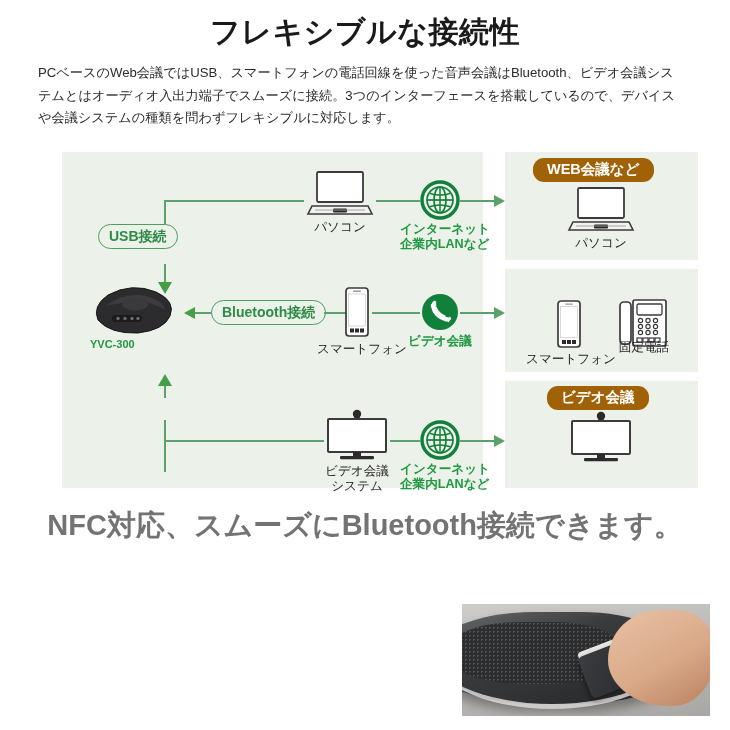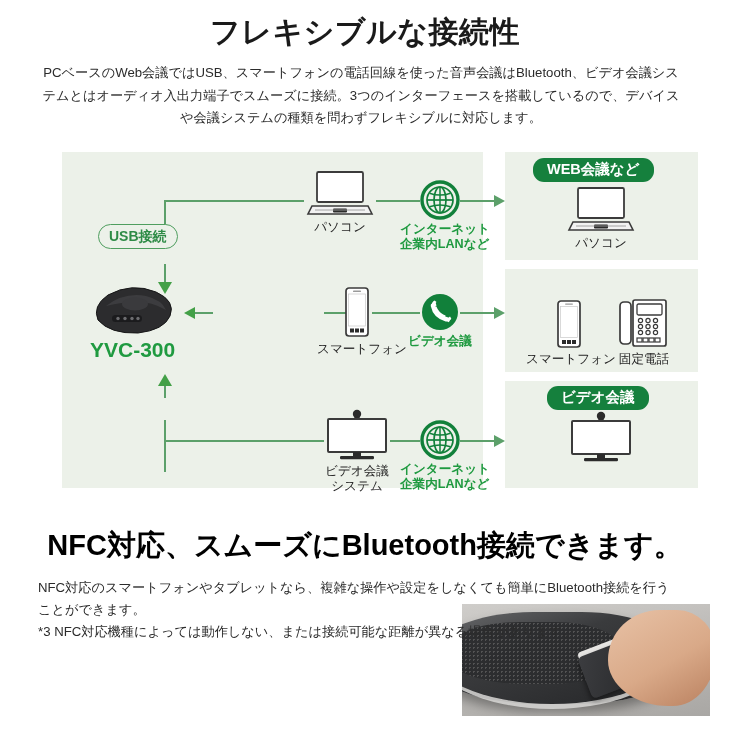--- a/index.html
+++ b/index.html
@@ -23,32 +23,32 @@
     font-weight: 700;
     letter-spacing: 0.5px;
     color: #1a1a1a;
     padding-top: 14px;
     line-height: 1.2;
   }
   .h2 {
     text-align: center;
     font-size: 29px;
     font-weight: 700;
-    color: #000000;
+    color: #737373;
     line-height: 1.2;
-    margin-top: 28px;
+    margin-top: 8px;
   }
 
   
   .para {
     font-size: 13.2px;
     line-height: 1.72;
     color: #2b2b2b;
     margin: 12px 46px 0 38px;
-    text-align: center;
+    text-align: left;
   }
   .para-bottom {
     font-size: 13.2px;
     line-height: 1.68;
     color: #2b2b2b;
     margin: 14px 34px 0 38px;
     position: relative;
     z-index: 3;
   }
   .para-bottom .l3 { white-space: nowrap; }
@@ -121,21 +121,21 @@
     font-weight: 700;
     padding: 3px 10px 4px;
     white-space: nowrap;
     line-height: 1.15;
   }
   .pill.small { font-size: 12.4px; padding: 3px 7px 4px; }
 
   
   .badge {
     position: absolute;
-    background: #15803d;
+    background: #a16207;
     color: #ffffff;
     font-size: 14.5px;
     font-weight: 700;
     border-radius: 11px;
     padding: 2px 14px 3px;
     white-space: nowrap;
     line-height: 1.3;
   }
 
   
@@ -151,21 +151,21 @@
     position: absolute;
     font-size: 12.6px;
     font-weight: 700;
     color: #1f9a40;
     text-align: center;
     white-space: nowrap;
     line-height: 1.25;
   }
   .yvc-label {
     position: absolute;
-    font-size: 21px;
+    font-size: 11px;
     font-weight: 700;
     color: #1f9a40;
     white-space: nowrap;
   }
 
   .icon-wrap { position: absolute; }
 
   
   .photo {
     position: absolute;
@@ -306,20 +306,21 @@
       <circle cx="37" cy="34.5" r="1.7" fill="#6d6d70"></circle>
       <circle cx="44" cy="34.5" r="1.7" fill="#6d6d70"></circle>
       <circle cx="50" cy="34.5" r="1.7" fill="#6d6d70"></circle>
     </svg>
   </div>
   <div class="yvc-label" style="left:52px; top:186px;">YVC-300</div>
 
   <div class="arrow arrow-left" style="left:146px; top:155px;"></div>
   <div class="ln lnh" style="left:157px; top:160px; width:18px;"></div>
 
+  <div class="pill" style="left:173px; top:148px;">Bluetooth接続</div>
 
   <div class="ln lnh" style="left:286px; top:160px; width:24px;"></div>
 
   <div class="icon-wrap" style="left:304px; top:135px;">
     <svg width="30" height="52" viewBox="0 0 30 52">
       <rect x="4" y="1" width="22" height="48" rx="3" fill="#ffffff" stroke="#3b3b3b" stroke-width="1.7"></rect>
       <rect x="6.5" y="7" width="17" height="32" fill="#ffffff" stroke="#c9c9c9" stroke-width="0.7"></rect>
       <rect x="11" y="3.6" width="8" height="1.5" rx="0.7" fill="#9a9a9a"></rect>
       <rect x="8" y="41.5" width="4" height="4" fill="#2b2b2b"></rect>
       <rect x="13" y="41.5" width="4" height="4" fill="#2b2b2b"></rect>
@@ -375,21 +376,21 @@
           <circle cx="37.5" cy="34.5" r="2.1"></circle>
       </g>
       <g fill="none" stroke="#3b3b3b" stroke-width="1.2">
         <rect x="19" y="40" width="5" height="4"></rect>
           <rect x="25" y="40" width="5" height="4"></rect>
         <rect x="31" y="40" width="5" height="4"></rect>
           <rect x="37" y="40" width="5" height="4"></rect>
       </g>
     </svg>
   </div>
-  <div class="cap" style="left:576px; top:200px; width:60px;">固定電話</div>
+  <div class="cap" style="left:576px; top:188px; width:60px;">固定電話</div>
 
   <div class="arrow arrow-up" style="left:120px; top:222px;"></div>
   <div class="ln lnv" style="left:126px; top:234px; height:12px;"></div>
   <div class="ln lnv" style="left:126px; top:268px; height:52px;"></div>
   <div class="ln lnh" style="left:126px; top:288px; width:160px;"></div>
 
 
   <div class="icon-wrap" style="left:286px; top:256px;">
     <svg width="66" height="58" viewBox="0 0 66 58">
       <circle cx="33" cy="6" r="4.2" fill="#2b2b2b"></circle>
@@ -432,25 +433,20 @@
       <rect x="29" y="44" width="8" height="4" fill="#2b2b2b"></rect>
       <rect x="16" y="48" width="34" height="3.2" rx="1.2" fill="#2b2b2b"></rect>
     </svg>
   </div>
 
 </div>
 
 <div style="position:absolute; left:0; top:500px; width:730px;">
   <div class="h2">NFC対応、スムーズにBluetooth接続できます。</div>
 
-  <div class="para-bottom">
-    <div class="l1">NFC対応のスマートフォンやタブレットなら、複雑な操作や設定をしなくても簡単にBluetooth接続を行う</div>
-    <div class="l2">ことができます。</div>
-    <div class="l3">*3 NFC対応機種によっては動作しない、または接続可能な距離が異なる場合があります。</div>
-  </div>
 </div>
 
 <div class="photo">
   <div class="photo-floor"></div>
   <div class="photo-device">
     <div class="photo-grille"></div>
   </div>
   <div class="photo-rim"></div>
   <div class="photo-phone-edge"></div>
   <div class="photo-phone"></div>

